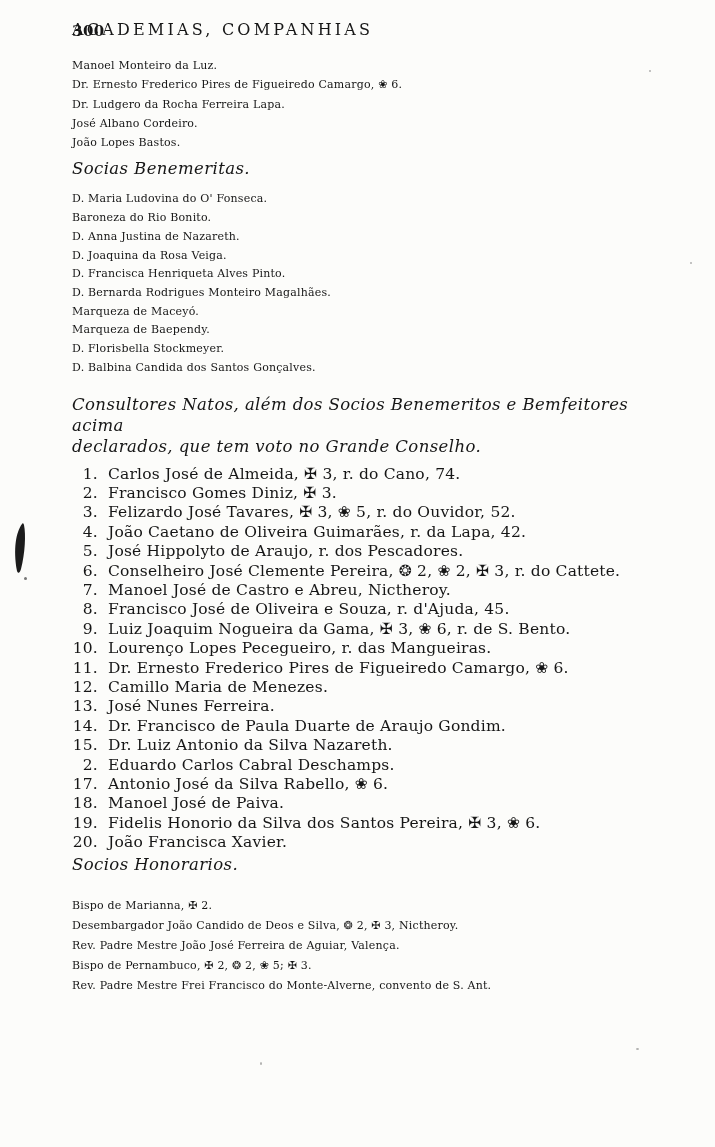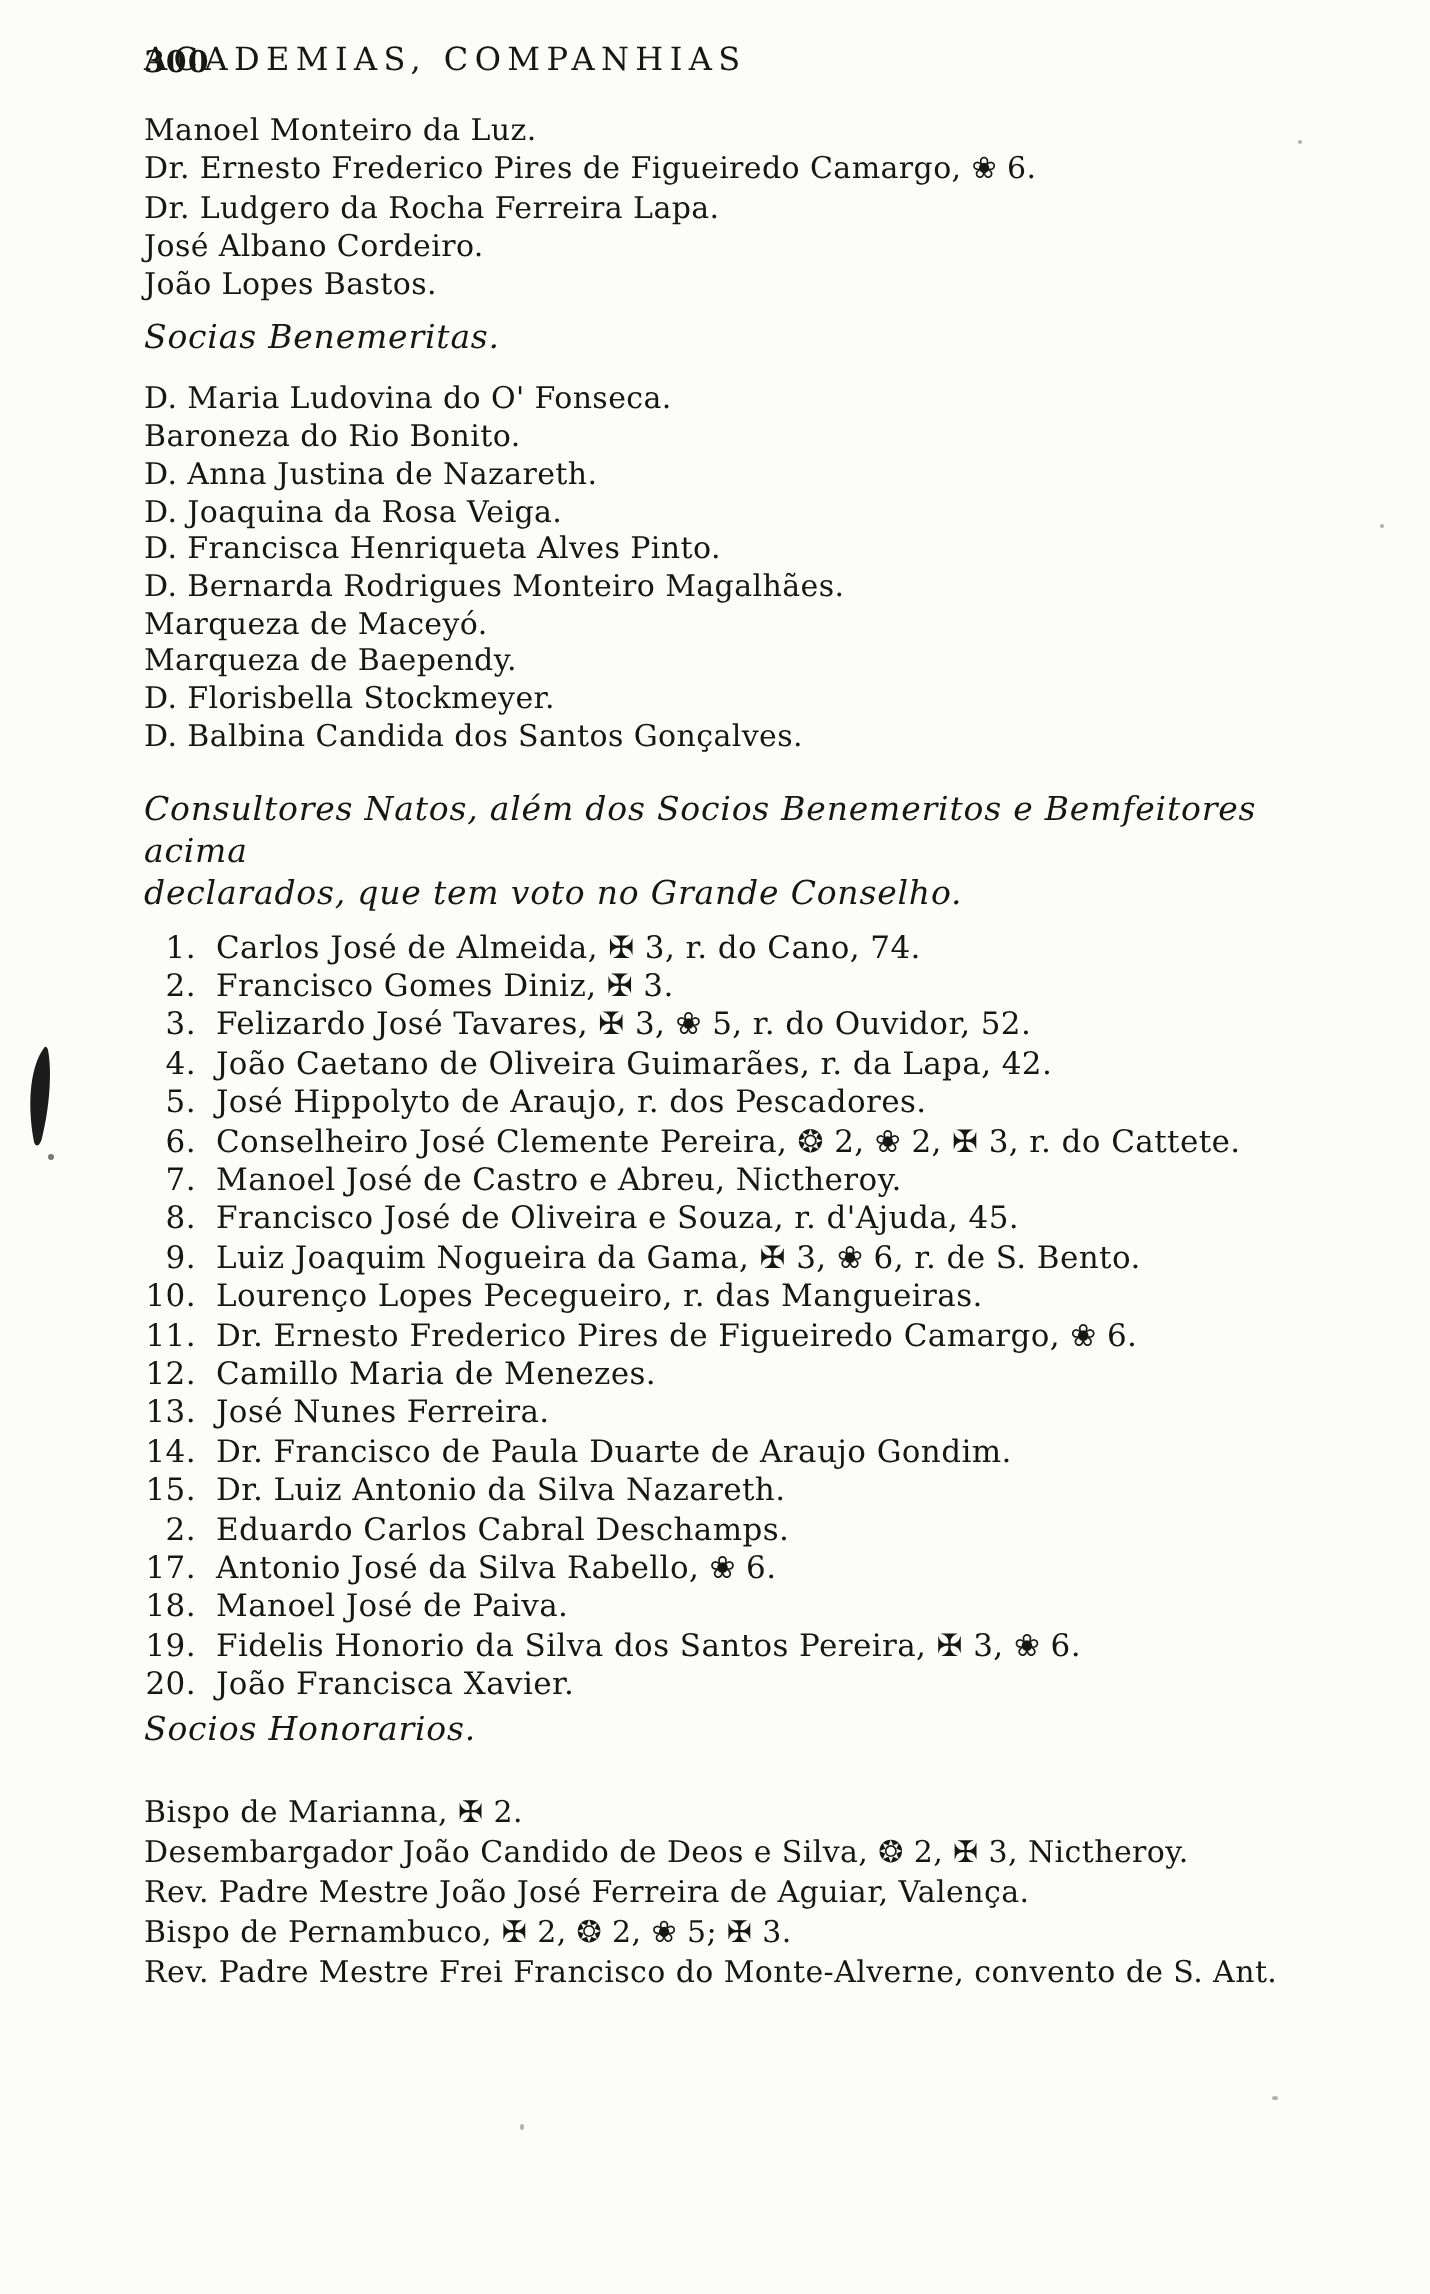--- a/index.html
+++ b/index.html
@@ -36,21 +36,21 @@
   .page-title {
     text-align: left;
     font-size: 16px;
     font-weight: normal;
     letter-spacing: 3.2px;
     white-space: nowrap;
   }
   
   .name-list { }
   .line {
-    font-size: 15px;
+    font-size: 11px;
     line-height: 19.3px;
     letter-spacing: 0.2px;
     white-space: nowrap;
   }
   .socias-list .line { line-height: 18.7px; }
   .honorarios-list .line { line-height: 20px; }
   
   .section-title {
     font-style: italic;
     font-weight: normal;

